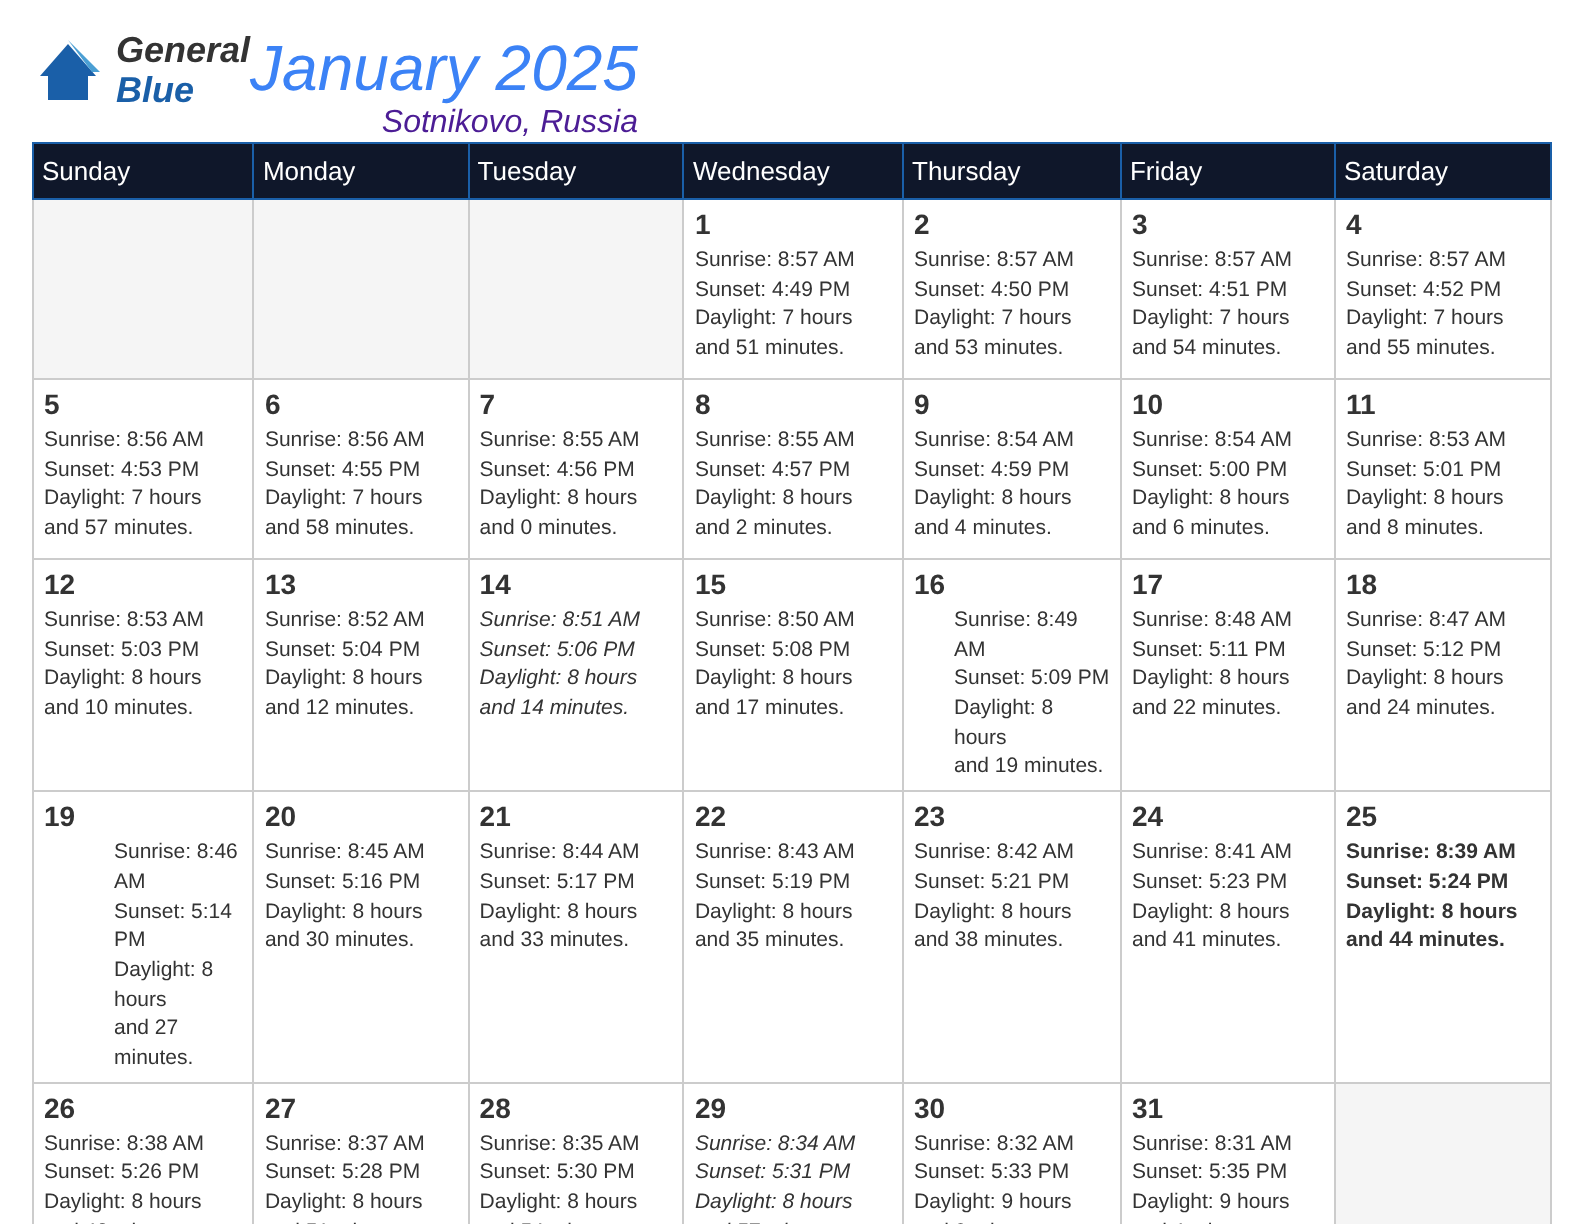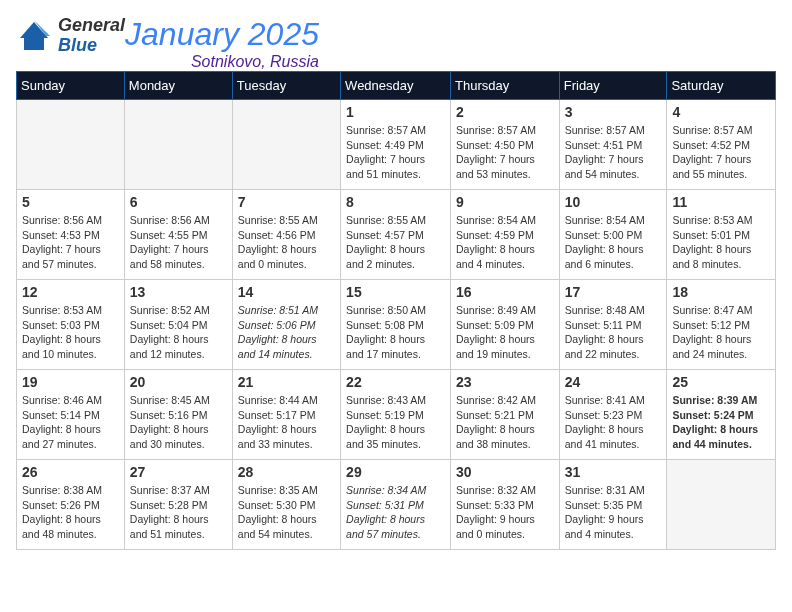--- a/index.html
+++ b/index.html
@@ -235,21 +235,21 @@
         </td>
         <td>
           <span class="day-number">15</span>
           <div class="day-info" style="white-space: pre-line;">Sunrise: 8:50 AM
 Sunset: 5:08 PM
 Daylight: 8 hours
 and 17 minutes.</div>
         </td>
         <td>
           <span class="day-number">16</span>
-          <div class="day-info" style="white-space: pre-line;">Sunrise: 8:49 AM
+          <div class="day-info" style="white-space: pre-line; margin-left: 20px;">Sunrise: 8:49 AM
 Sunset: 5:09 PM
 Daylight: 8 hours
 and 19 minutes.</div>
         </td>
         <td>
           <span class="day-number">17</span>
           <div class="day-info" style="white-space: pre-line;">Sunrise: 8:48 AM
 Sunset: 5:11 PM
 Daylight: 8 hours
 and 22 minutes.</div>
@@ -258,21 +258,21 @@
           <span class="day-number">18</span>
           <div class="day-info" style="white-space: pre-line;">Sunrise: 8:47 AM
 Sunset: 5:12 PM
 Daylight: 8 hours
 and 24 minutes.</div>
         </td>
       </tr>
       <tr class="week-row">
         <td>
           <span class="day-number">19</span>
-          <div class="day-info" style="white-space: pre-line;">Sunrise: 8:46 AM
+          <div class="day-info" style="white-space: pre-line; margin-left: 35px;">Sunrise: 8:46 AM
 Sunset: 5:14 PM
 Daylight: 8 hours
 and 27 minutes.</div>
         </td>
         <td>
           <span class="day-number">20</span>
           <div class="day-info" style="white-space: pre-line;">Sunrise: 8:45 AM
 Sunset: 5:16 PM
 Daylight: 8 hours
 and 30 minutes.</div>

